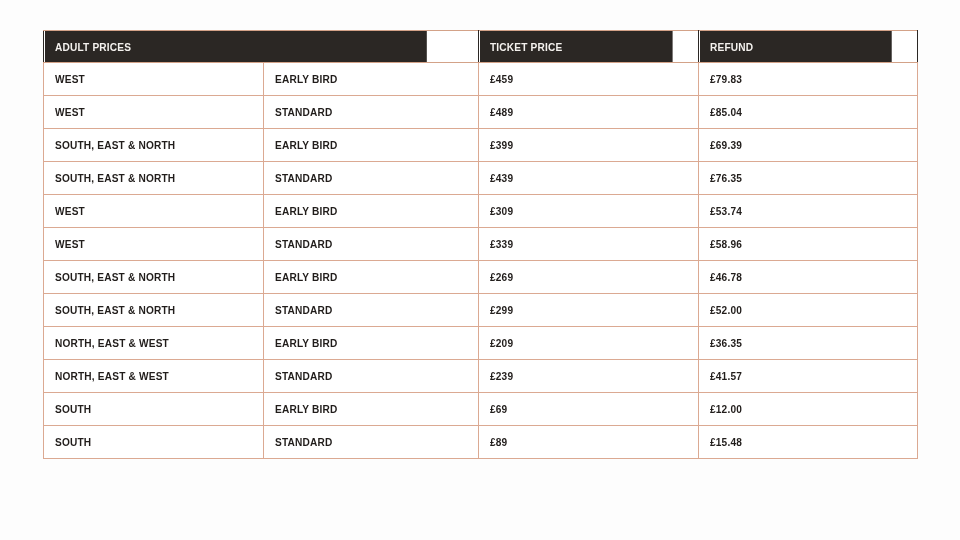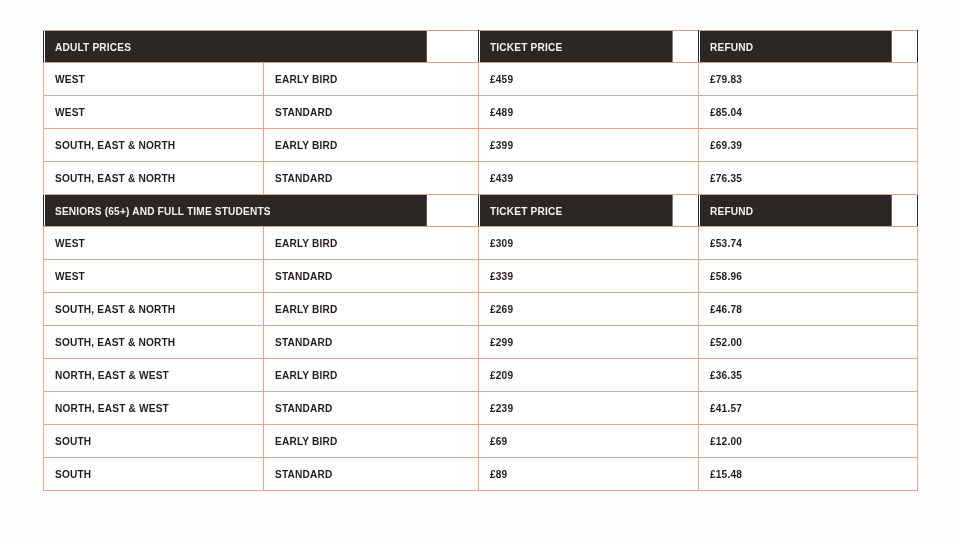--- a/index.html
+++ b/index.html
@@ -100,25 +100,20 @@
           <td>EARLY BIRD</td>
           <td>£399</td>
           <td>£69.39</td>
         </tr>
         <tr>
           <td>SOUTH, EAST &amp; NORTH</td>
           <td>STANDARD</td>
           <td>£439</td>
           <td>£76.35</td>
         </tr>
-        <tr class="section-head">
-          <td colspan="2">SENIORS (65+) AND FULL TIME STUDENTS</td>
-          <td class="divider-keep">TICKET PRICE</td>
-          <td class="divider-keep">REFUND</td>
-        </tr>
         <tr>
           <td>WEST</td>
           <td>EARLY BIRD</td>
           <td>£309</td>
           <td>£53.74</td>
         </tr>
         <tr>
           <td>WEST</td>
           <td>STANDARD</td>
           <td>£339</td>

